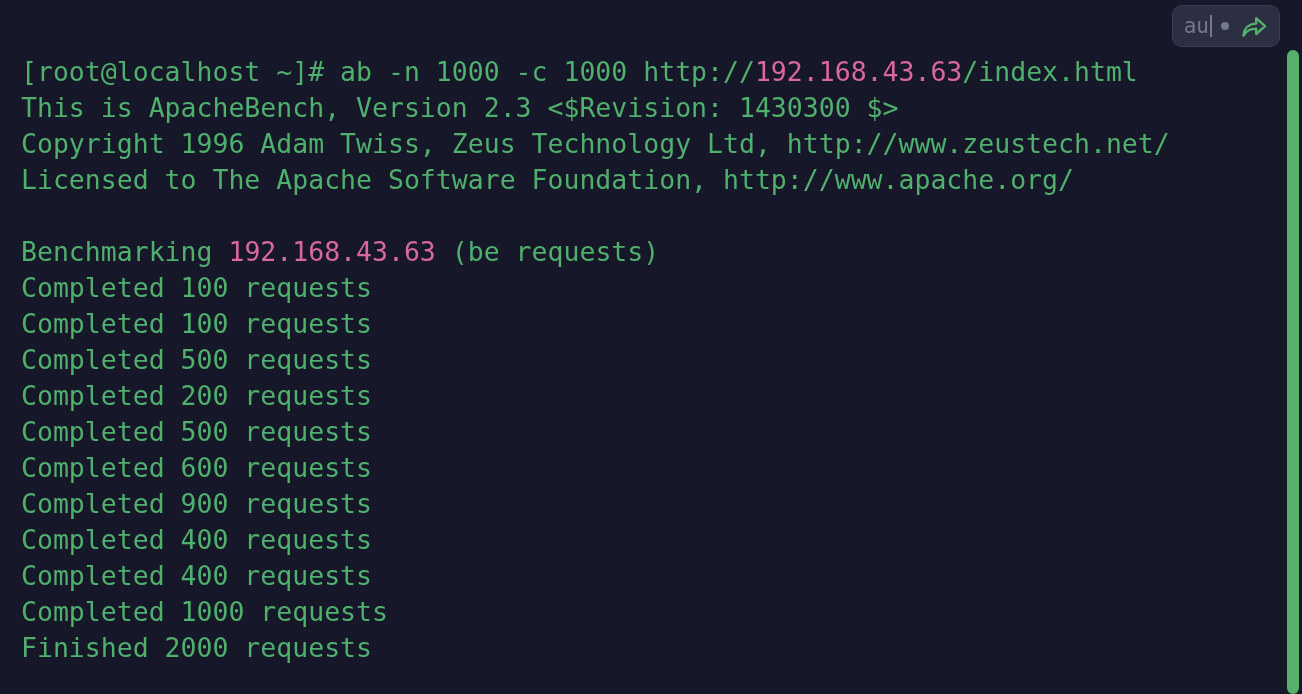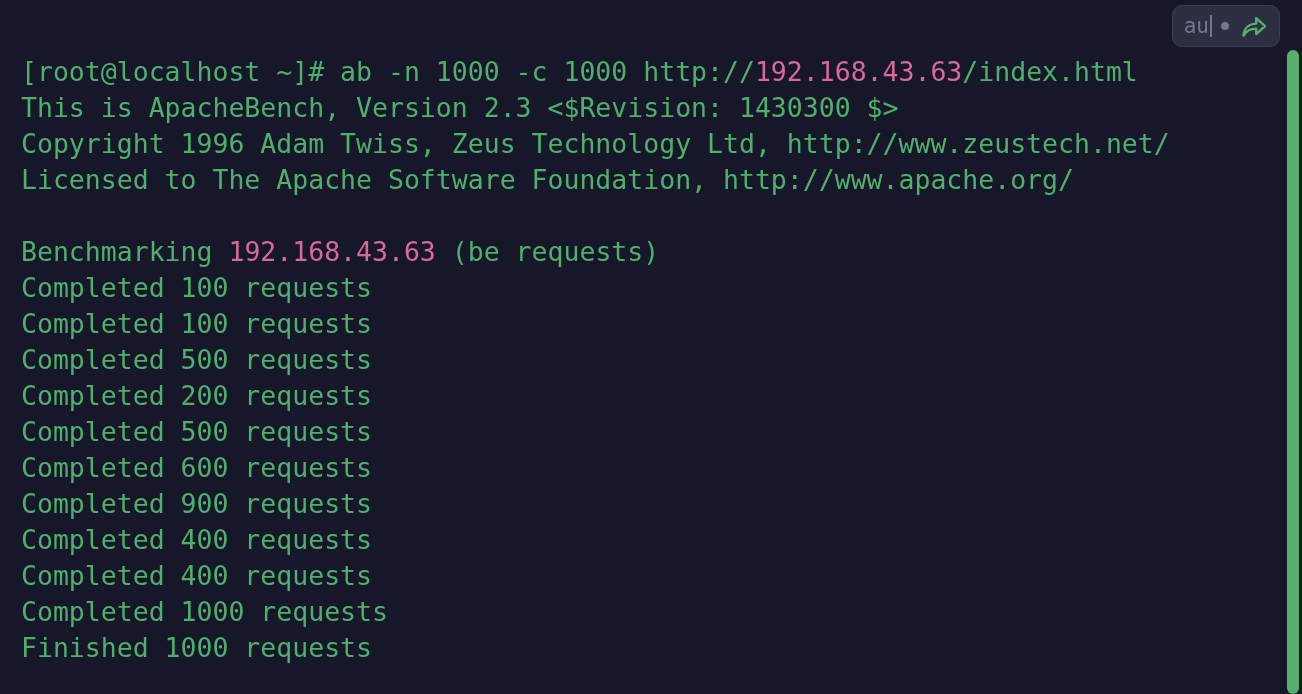--- a/index.html
+++ b/index.html
@@ -129,21 +129,21 @@
       <div class="line"><span class="tok-green">Completed 100 requests</span></div>
       <div class="line"><span class="tok-green">Completed 100 requests</span></div>
       <div class="line"><span class="tok-green">Completed 500 requests</span></div>
       <div class="line"><span class="tok-green">Completed 200 requests</span></div>
       <div class="line"><span class="tok-green">Completed 500 requests</span></div>
       <div class="line"><span class="tok-green">Completed 600 requests</span></div>
       <div class="line"><span class="tok-green">Completed 900 requests</span></div>
       <div class="line"><span class="tok-green">Completed 400 requests</span></div>
       <div class="line"><span class="tok-green">Completed 400 requests</span></div>
       <div class="line"><span class="tok-green">Completed 1000 requests</span></div>
-      <div class="line"><span class="tok-green">Finished 1000 requests</span></div>
+      <div class="line"><span class="tok-green">Finished 2000 requests</span></div>
     </div>
 
   <div class="badge">
     <span class="badge-text">au</span>
     <span class="badge-caret"></span>
     <span class="badge-dot"></span>
     <span class="badge-share">
       <svg width="26" height="24" viewBox="0 0 26 24" aria-hidden="true">
         <path d="M2.5 21.5 C3.2 13.5 8.5 9.8 15.2 9.6 L15.2 4.2 L24 12.1 L15.2 20.0 L15.2 14.6 C9.6 14.6 5.4 16.9 2.5 21.5 Z" fill="none" stroke="#55b06c" stroke-width="2.4" stroke-linejoin="round" stroke-linecap="round"></path>
       </svg>

